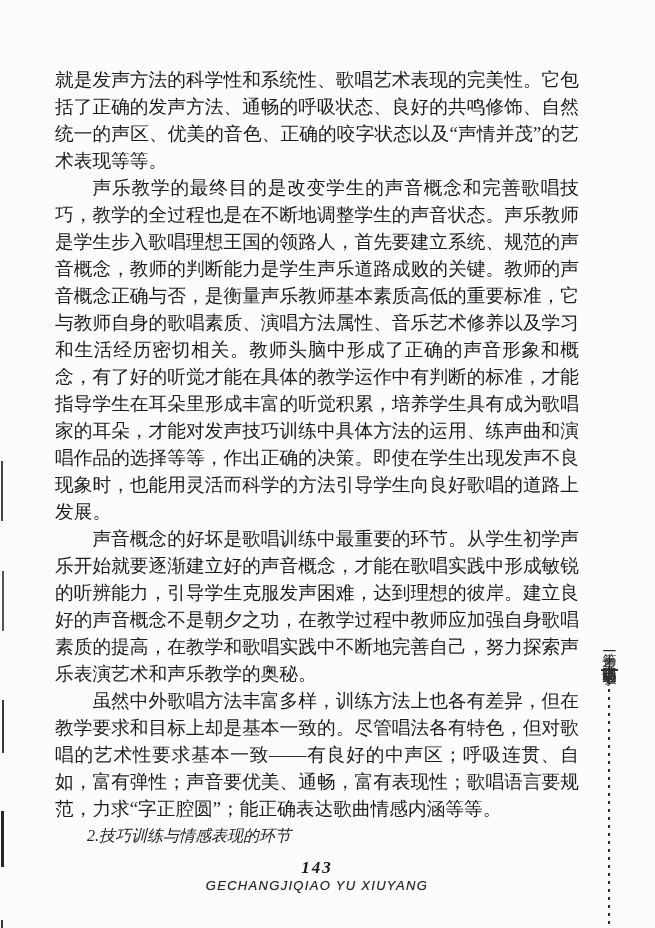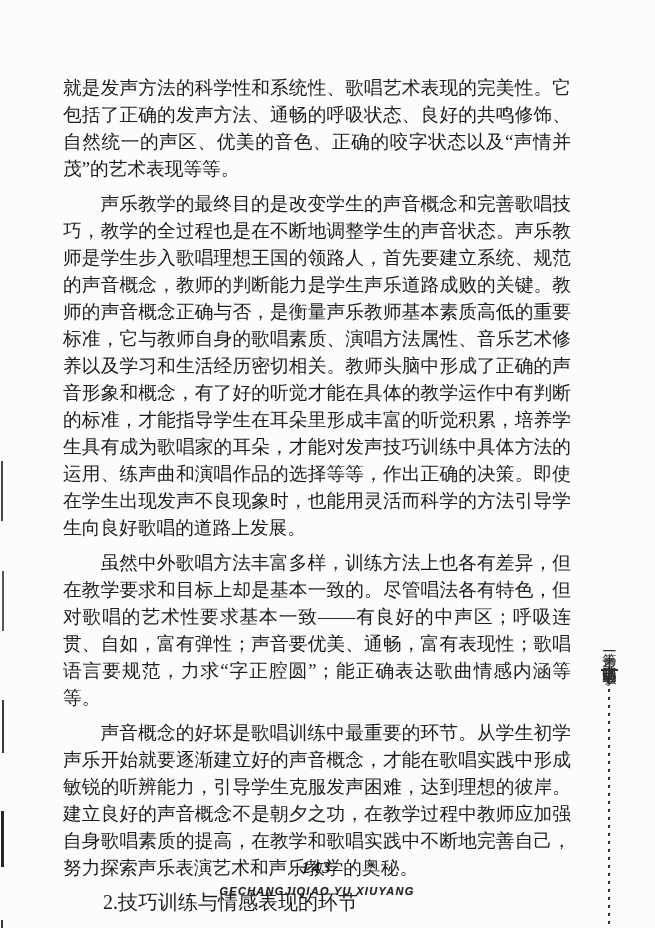--- a/index.html
+++ b/index.html
@@ -17,47 +17,48 @@
   
   .text-block {
     position: absolute;
     left: 55px; top: 66px; width: 524px;
     font-size: 18.7px;
     line-height: 27px;
     color: #1c1c1c;
     text-align: justify;
     letter-spacing: 0;
   }
-  .text-block p { margin: 8px; padding: 0; }
+  .text-block p { margin: 0; padding: 0; }
   .para.indent { text-indent: 2em; }
   .para.heading {
-    font-size: 20px;
+    font-style: italic;
+    font-size: 16px;
   }
   
   .footer {
     position: absolute;
     left: 55px; top: 848px; width: 524px;
     text-align: center;
     color: #1c1c1c;
   }
   .page-number {
     font-family: "Liberation Serif", serif;
     font-style: italic;
     font-weight: 600;
     font-size: 17px;
     letter-spacing: 2px;
     line-height: 18px;
     margin-top: 11px;
   }
   .footer-pinyin {
-    margin-top: 8px;
+    margin-top: 1px;
     font-family: "Liberation Sans", sans-serif;
     font-style: italic;
-    font-weight: bold;
-    font-size: 11px;
+    font-weight: normal;
+    font-size: 13px;
     letter-spacing: 1.3px;
     color: #252525;
     text-shadow: 0 0 1px rgba(40,40,40,0.55);
   }
   
   .chapter-marker {
     position: absolute;
     left: 596px; top: 642px; bottom: 0;
     width: 26px;
     display: flex;
@@ -93,22 +94,22 @@
   .a5 { left: 1px; top: 920px; width: 2px; height: 8px; background: #3a3a3a; }
 </style>
 </head>
 <body>
 
 <div class="page">
 
   <div class="text-block">
     <p class="para">就是发声方法的科学性和系统性、歌唱艺术表现的完美性。它包括了正确的发声方法、通畅的呼吸状态、良好的共鸣修饰、自然统一的声区、优美的音色、正确的咬字状态以及“声情并茂”的艺术表现等等。</p>
     <p class="para indent">声乐教学的最终目的是改变学生的声音概念和完善歌唱技巧，教学的全过程也是在不断地调整学生的声音状态。声乐教师是学生步入歌唱理想王国的领路人，首先要建立系统、规范的声音概念，教师的判断能力是学生声乐道路成败的关键。教师的声音概念正确与否，是衡量声乐教师基本素质高低的重要标准，它与教师自身的歌唱素质、演唱方法属性、音乐艺术修养以及学习和生活经历密切相关。教师头脑中形成了正确的声音形象和概念，有了好的听觉才能在具体的教学运作中有判断的标准，才能指导学生在耳朵里形成丰富的听觉积累，培养学生具有成为歌唱家的耳朵，才能对发声技巧训练中具体方法的运用、练声曲和演唱作品的选择等等，作出正确的决策。即使在学生出现发声不良现象时，也能用灵活而科学的方法引导学生向良好歌唱的道路上发展。</p>
+    <p class="para indent">声音概念的好坏是歌唱训练中最重要的环节。从学生初学声乐开始就要逐渐建立好的声音概念，才能在歌唱实践中形成敏锐的听辨能力，引导学生克服发声困难，达到理想的彼岸。建立良好的声音概念不是朝夕之功，在教学过程中教师应加强自身歌唱素质的提高，在教学和歌唱实践中不断地完善自己，努力探索声乐表演艺术和声乐教学的奥秘。</p>
     <p class="para indent">虽然中外歌唱方法丰富多样，训练方法上也各有差异，但在教学要求和目标上却是基本一致的。尽管唱法各有特色，但对歌唱的艺术性要求基本一致——有良好的中声区；呼吸连贯、自如，富有弹性；声音要优美、通畅，富有表现性；歌唱语言要规范，力求“字正腔圆”；能正确表达歌曲情感内涵等等。</p>
-    <p class="para indent">声音概念的好坏是歌唱训练中最重要的环节。从学生初学声乐开始就要逐渐建立好的声音概念，才能在歌唱实践中形成敏锐的听辨能力，引导学生克服发声困难，达到理想的彼岸。建立良好的声音概念不是朝夕之功，在教学过程中教师应加强自身歌唱素质的提高，在教学和歌唱实践中不断地完善自己，努力探索声乐表演艺术和声乐教学的奥秘。</p>
     <p class="para indent heading">2.技巧训练与情感表现的环节</p>
   </div>
 
   <div class="footer">
     <div class="page-number">143</div>
     <div class="footer-pinyin">GECHANGJIQIAO YU XIUYANG</div>
   </div>
 
   <div class="chapter-marker">
     <span class="v-text">第十一章</span>

